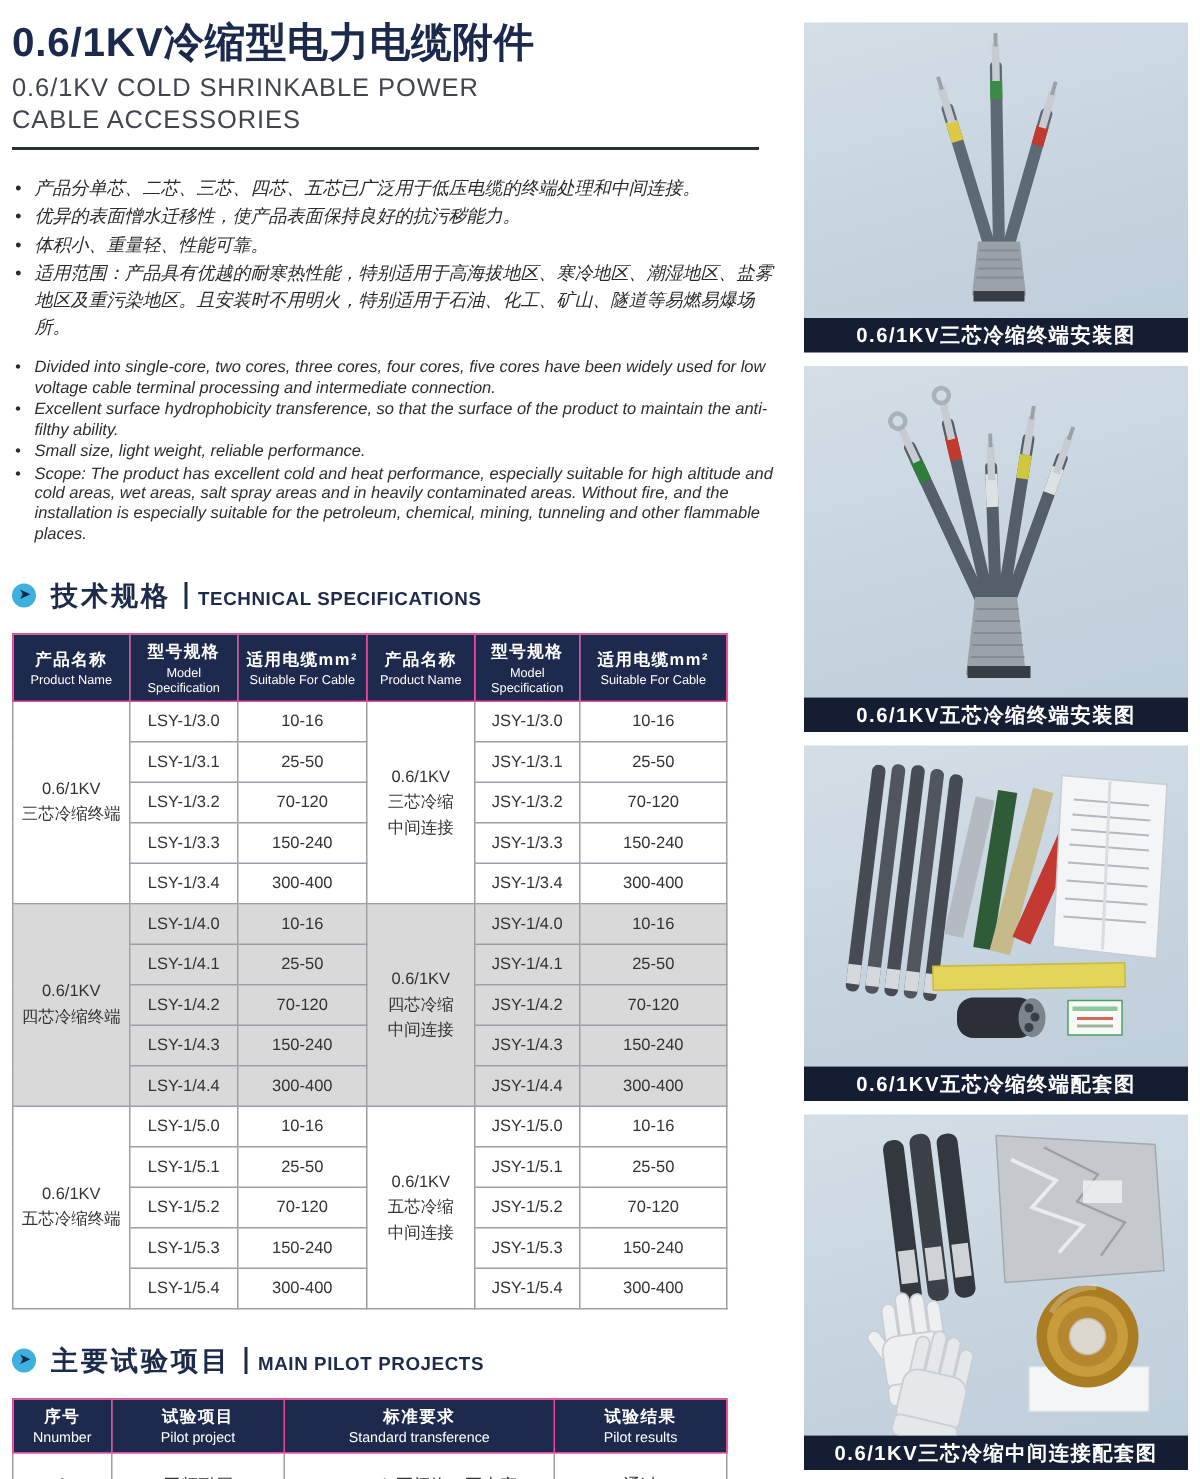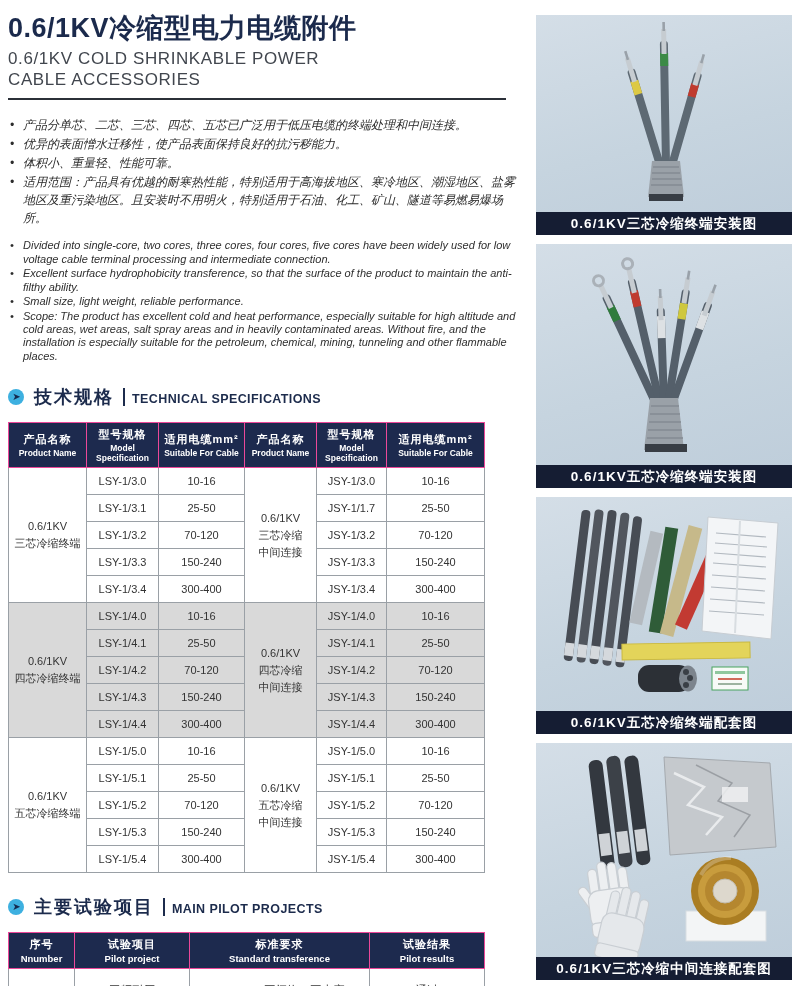--- a/index.html
+++ b/index.html
@@ -26,21 +26,21 @@
   .sec-icon{width:16px;height:16px;border-radius:50%;background:#3db0e0;display:inline-flex;align-items:center;justify-content:center;flex:0 0 auto;}
   .sec-icon span{color:#16294e;font-size:10px;line-height:1;transform:translateX(0.5px);}
   .sec-cn{font-size:18px;font-weight:600;color:#1c2b4c;letter-spacing:2px;margin-left:10px;}
   .sec-divider{width:2px;height:18px;background:#1c2b4c;margin:0 7px 0 9px;}
   .sec-en{font-size:12.5px;font-weight:bold;color:#1c2b4c;letter-spacing:0.4px;padding-top:3px;}
 
   
   table{border-collapse:collapse;margin-top:13px;width:476px;table-layout:fixed;}
   th{background:#1d2a4e;color:#fff;border:1px solid #ec4899;padding:4px 1px;vertical-align:middle;}
   .th-cn{display:block;font-size:11px;font-weight:bold;letter-spacing:1px;}
-  .th-en{display:block;font-size:8.5px;font-weight:bold;margin-top:1px;letter-spacing:0;}
+  .th-en{display:block;font-size:8.5px;font-weight:normal;margin-top:1px;letter-spacing:0;}
   td{border:1px solid #9aa0a6;text-align:center;font-size:11px;color:#333;height:26px;padding:0 2px;background:#fff;vertical-align:middle;}
   .pname{line-height:1.55;}
   .pname span{display:block;}
   tr.shaded td{background:#d9d9d9;}
   .pilot-table th{padding:4px 2px;}
   .pilot-table .th-en{font-size:9.5px;}
   .pilot-table td{height:42px;font-size:11.5px;}
 
   
   .figure{width:256px;margin-bottom:9px;}
@@ -133,21 +133,21 @@
               <span>0.6/1KV</span>
               <span>三芯冷缩</span>
               <span>中间连接</span>
             </td>
         <td>JSY-1/3.0</td>
         <td>10-16</td>
       </tr>
       <tr>
         <td>LSY-1/3.1</td>
         <td>25-50</td>
-        <td>JSY-1/1.7</td>
+        <td>JSY-1/3.1</td>
         <td>25-50</td>
       </tr>
       <tr>
         <td>LSY-1/3.2</td>
         <td>70-120</td>
         <td>JSY-1/3.2</td>
         <td>70-120</td>
       </tr>
       <tr>
         <td>LSY-1/3.3</td>

